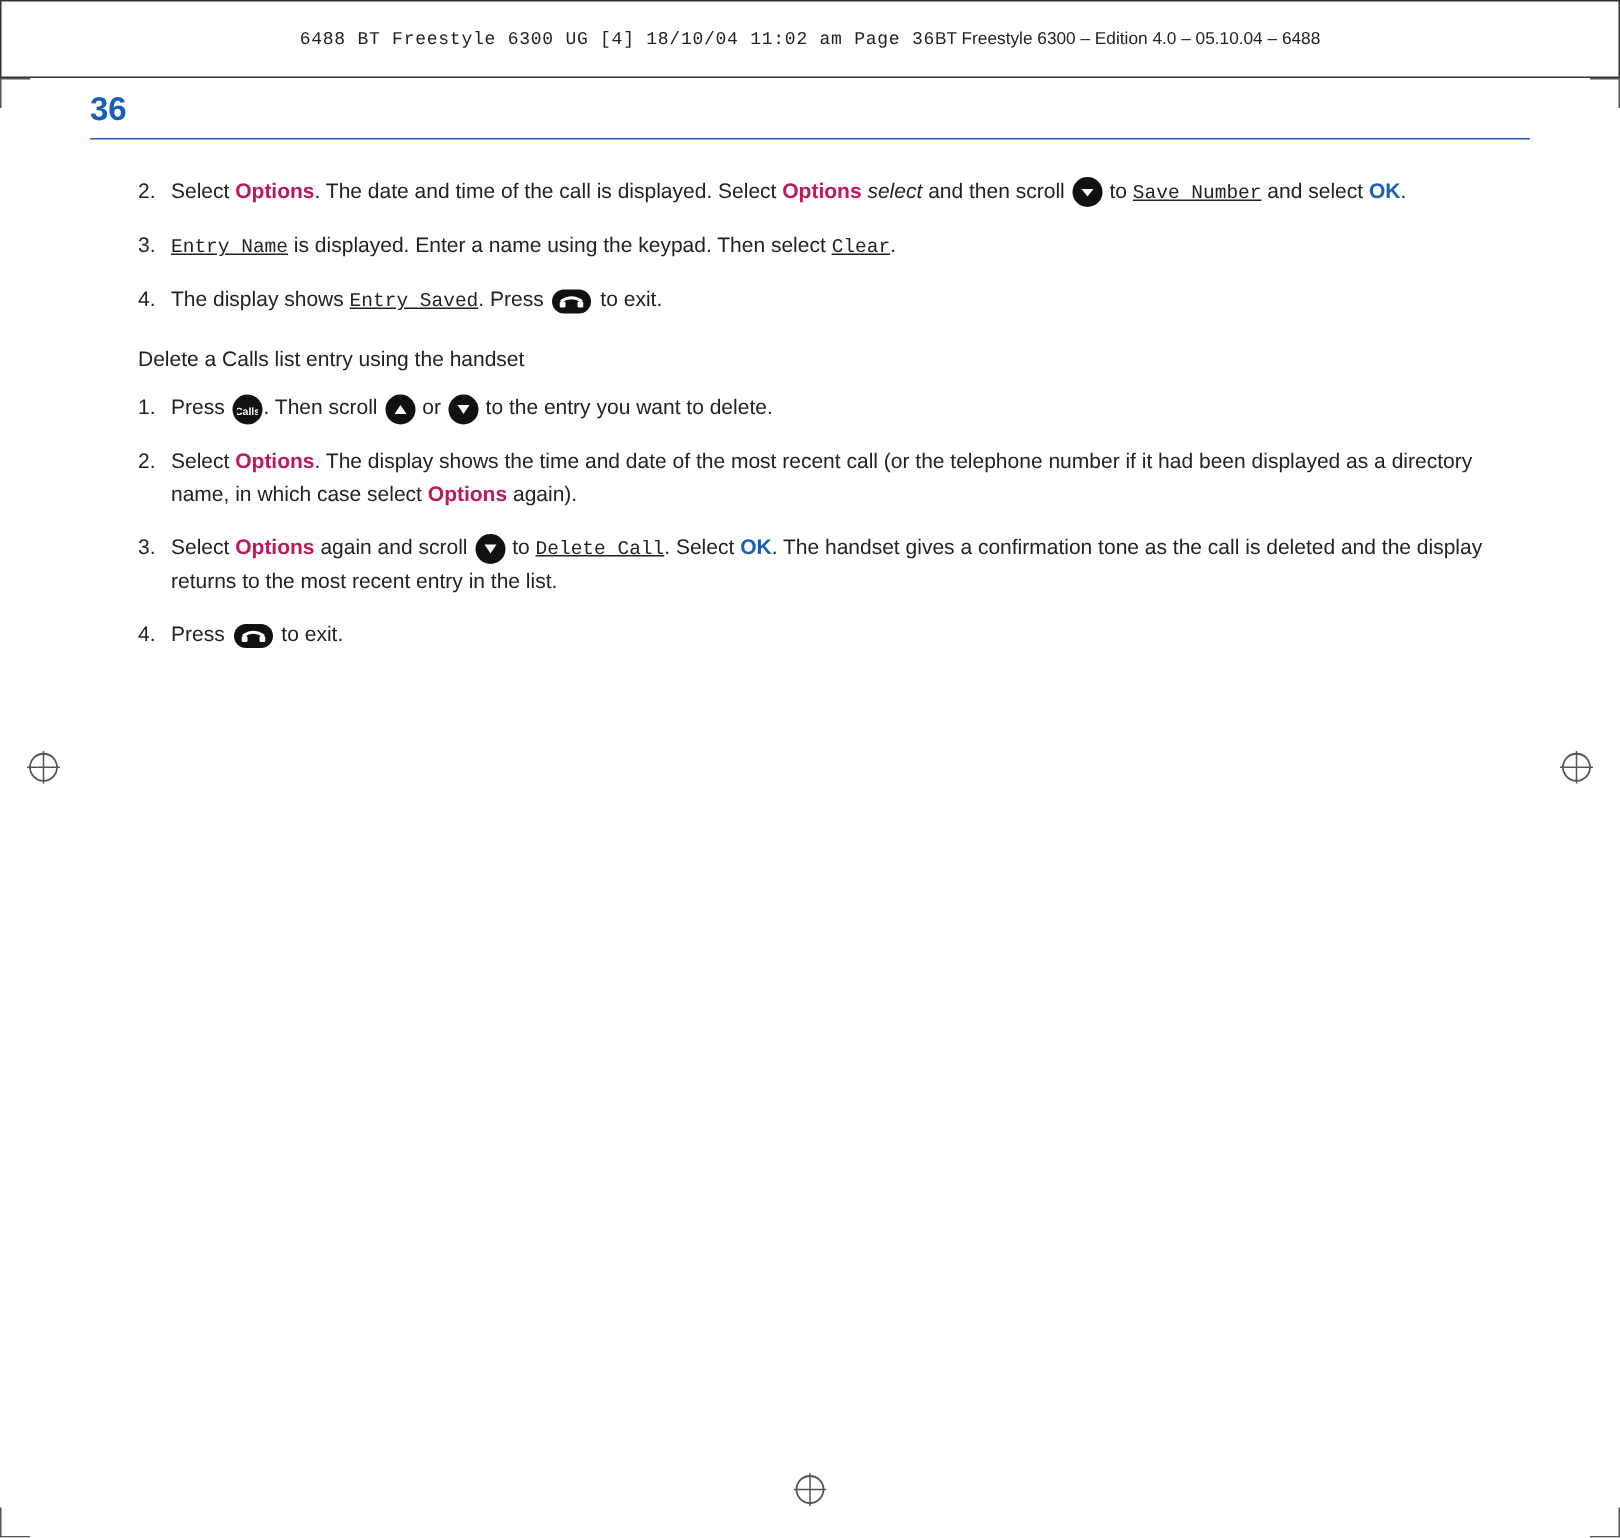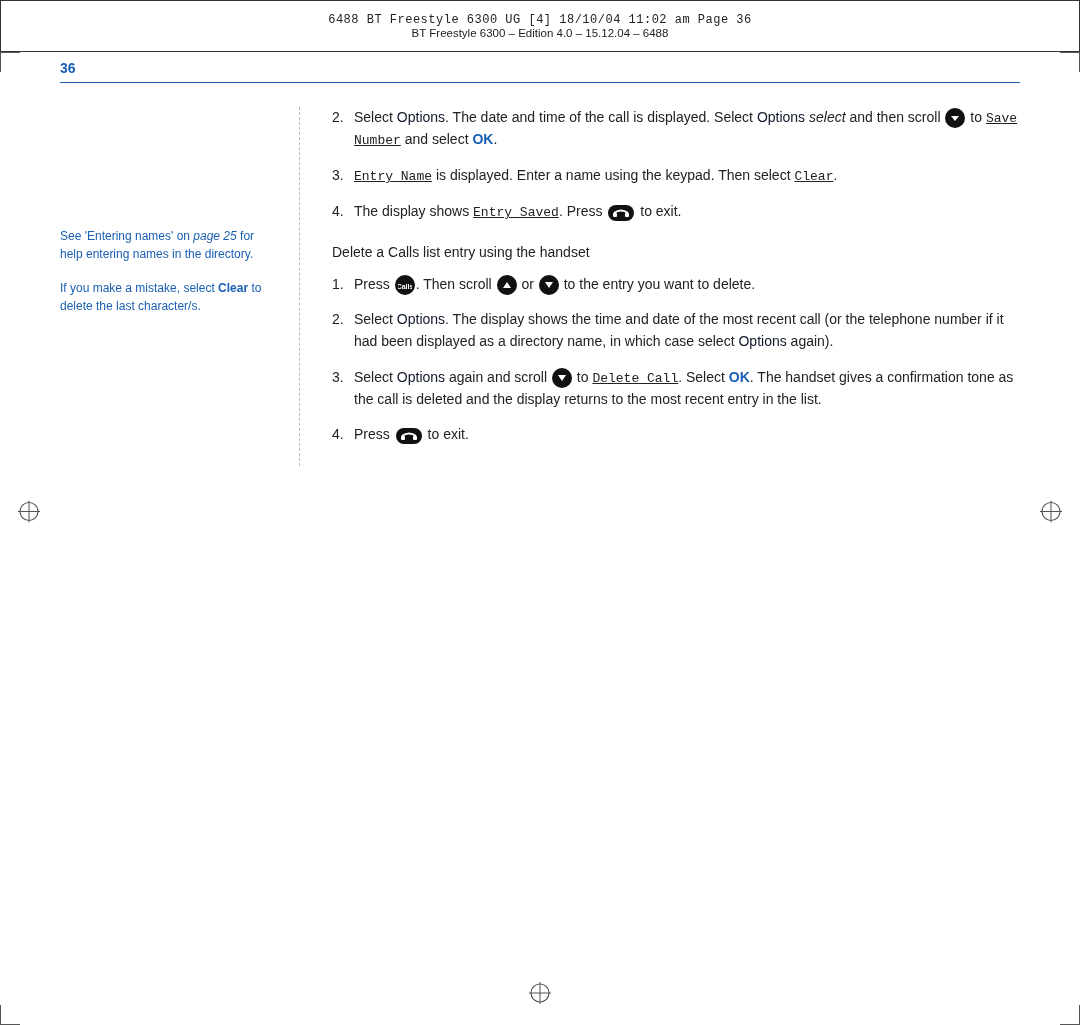--- a/index.html
+++ b/index.html
@@ -17,21 +17,21 @@
 
     
     .header-bar {
       position: absolute;
       top: 0;
       left: 0;
       right: 0;
       height: 52px;
       border: 1.5px solid #333;
       display: flex;
-      flex-direction: column;
+      flex-direction: row;
       align-items: center;
       justify-content: center;
     }
 
     .header-top-line {
       font-size: 12px;
       color: #222;
       font-family: 'Courier New', monospace;
       letter-spacing: 0.5px;
     }
@@ -82,21 +82,21 @@
       bottom: 40px;
     }
 
     
     .chapter-heading {
       display: flex;
       align-items: center;
       margin-bottom: 6px;
     }
     .chapter-number {
-      font-size: 14px;
+      font-size: 22px;
       color: #1a5fb4;
       font-weight: bold;
       margin-right: 18px;
       min-width: 28px;
     }
     .chapter-title {
       font-size: 18px;
       color: #1a5fb4;
       font-weight: normal;
     }
@@ -148,22 +148,22 @@
     .step-num {
       min-width: 22px;
       font-size: 14px;
     }
 
     .step-text {
       flex: 1;
     }
 
     .opt {
-      color: #0f172a;
-      font-weight: normal;
+      color: #be185d;
+      font-weight: bold;
     }
 
     .ok {
       color: #1a5fb4;
       font-weight: bold;
     }
 
     .mono {
       font-family: 'Courier New', monospace;
       font-size: 13px;
@@ -215,21 +215,21 @@
       right: 18px;
       top: 50%;
       transform: translateY(-50%);
     }
   </style>
 </head>
 <body>
 
 <div class="header-bar">
   <div class="header-top-line">6488 BT Freestyle 6300 UG [4]   18/10/04  11:02 am   Page 36</div>
-  <div class="header-sub-line">BT Freestyle 6300 – Edition 4.0 – 15.12.04 – 6488</div>
+  <div class="header-sub-line">BT Freestyle 6300 – Edition 4.0 – 05.10.04 – 6488</div>
 </div>
 
 <div class="corner-mark top-left"></div>
 <div class="corner-mark top-right"></div>
 <div class="corner-mark bottom-left"></div>
 <div class="corner-mark bottom-right"></div>
 
 <div class="left-mid-crosshair">
   <svg width="22" height="22" viewBox="0 0 22 22">
     <circle cx="11" cy="11" r="9" fill="none" stroke="#555" stroke-width="1.2"></circle>
@@ -255,28 +255,20 @@
 
 <div class="page-content">
 
   <div class="chapter-heading">
     <span class="chapter-number">36</span>
   </div>
   <hr class="chapter-rule">
 
   <div class="two-col">
 
-    <div class="left-col">
-      <div class="sidebar-note">
-        <span>See 'Entering names' on <em>page 25</em> for help entering names in the directory.</span>
-      </div>
-      <div class="sidebar-note">
-        <span>If you make a mistake, select </span><strong>Clear</strong><span> to delete the last character/s.</span>
-      </div>
-    </div>
 
     <div class="right-col">
 
       <ol class="step-list">
 
         <li class="step-item">
           <span class="step-num">2.</span>
           <span class="step-text">
             Select <span class="opt">Options</span>. The date and time of the call is displayed. Select <span class="opt">Options</span> <em>select</em> and then scroll
             <span class="calls-icon">

